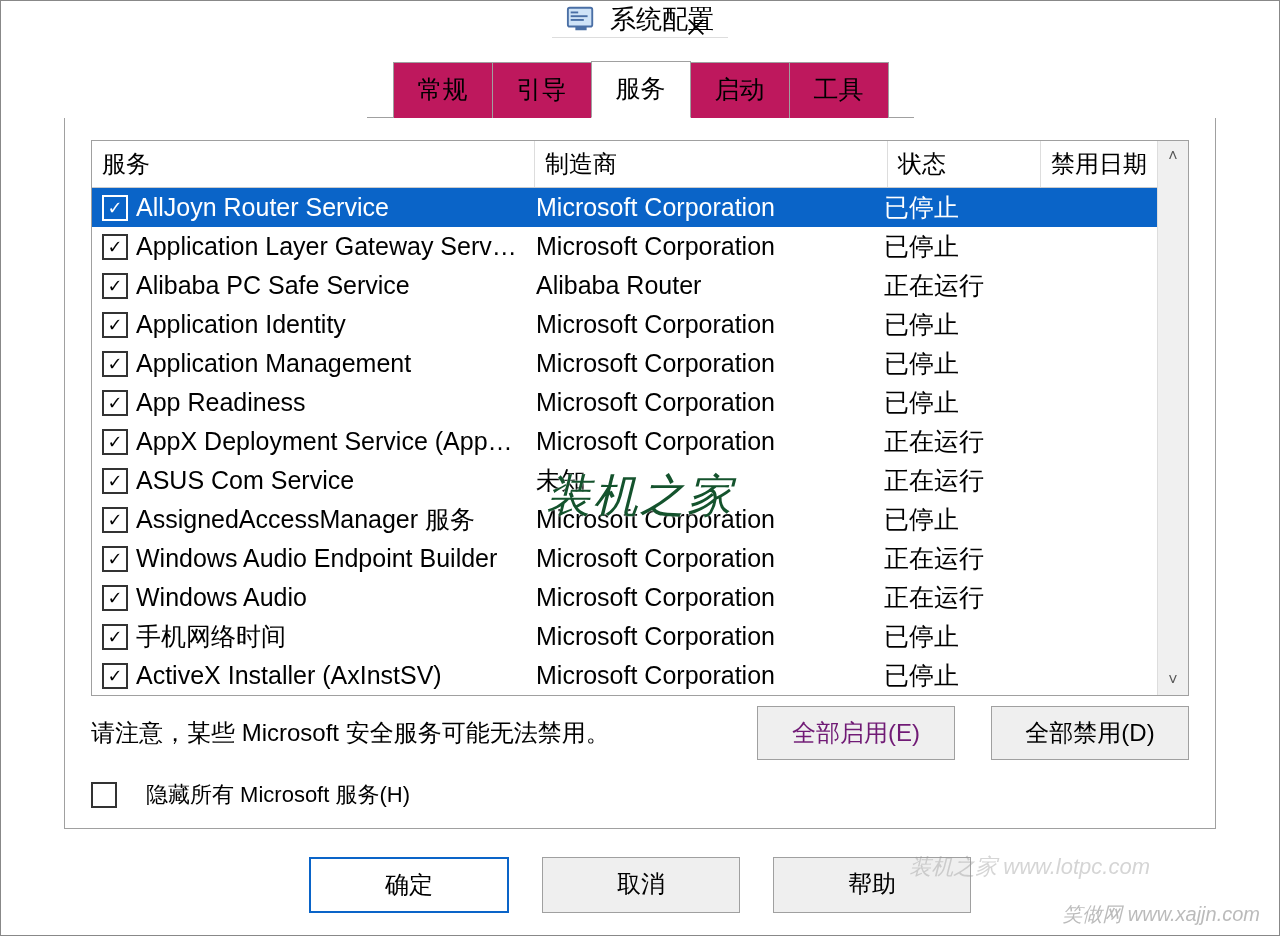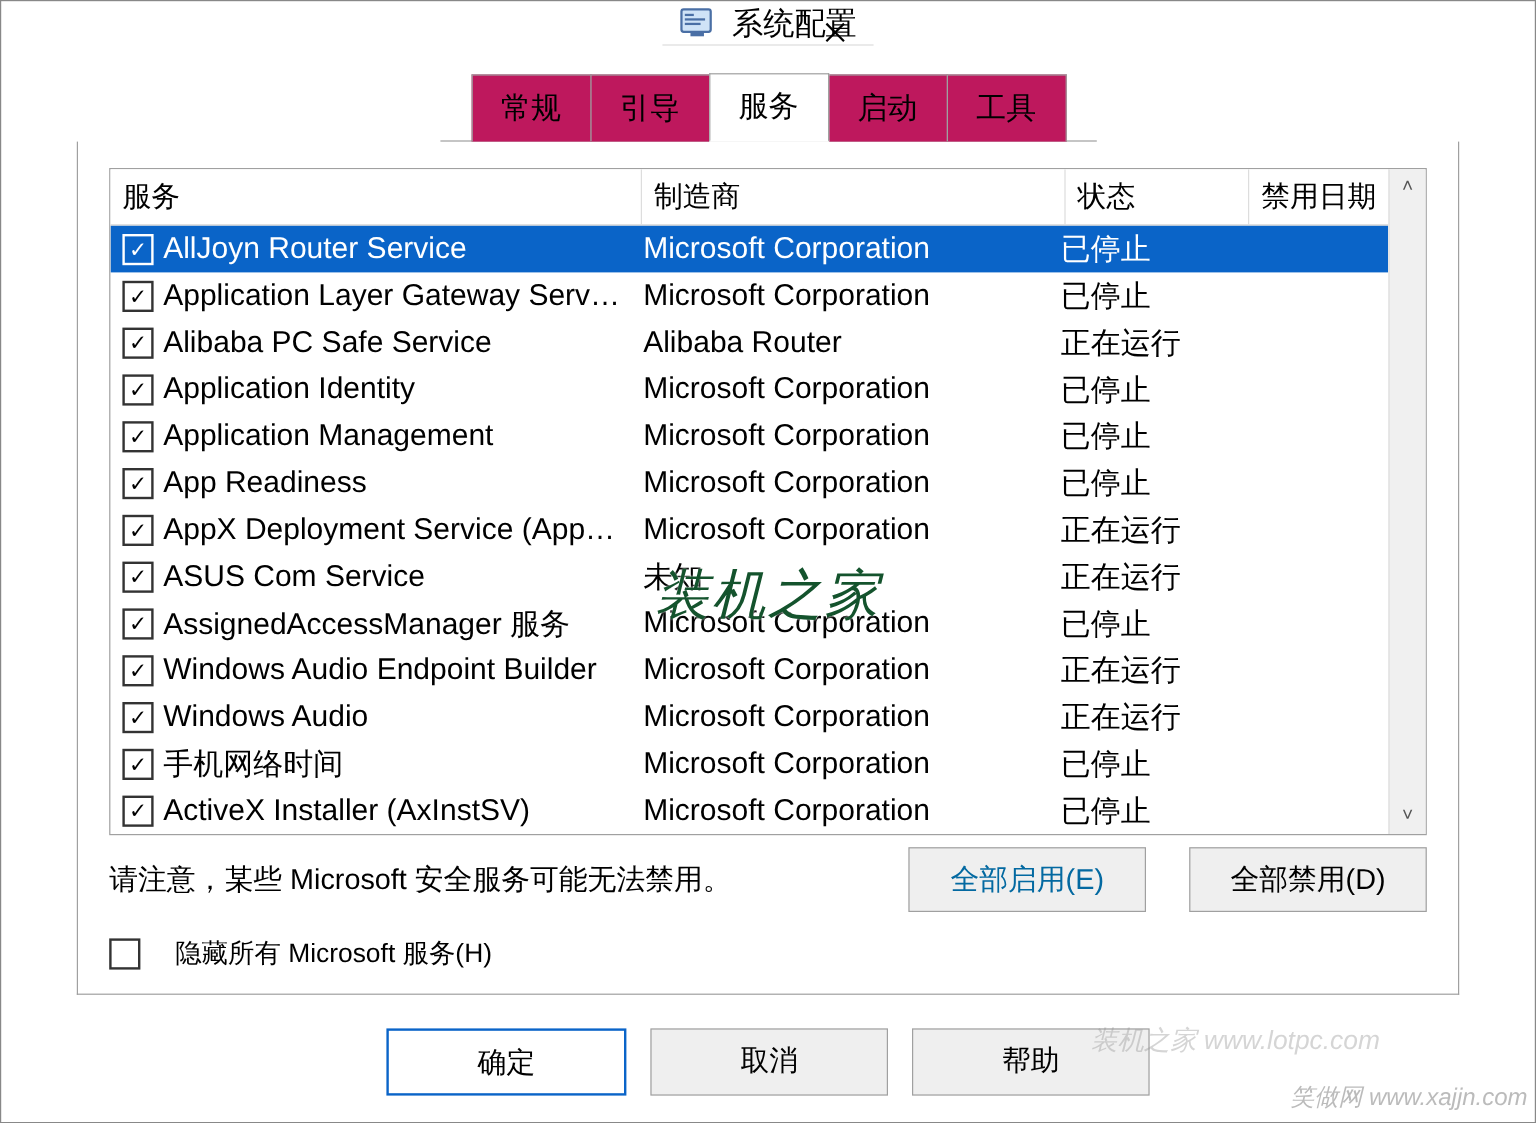--- a/index.html
+++ b/index.html
@@ -166,38 +166,38 @@
   .btn {
     min-width: 160px;
     padding: 10px 18px;
     background: #efefef;
     border: 1px solid #a0a0a0;
     font-size: 24px;
     text-align: center;
     cursor: pointer;
   }
   .btn.disabled {
-    color: #0369a1;
+    color: #701a75;
   }
   .hide-row {
     display: flex;
     align-items: center;
     padding: 20px 26px 0 26px;
     font-size: 22px;
     gap: 29px;
   }
   .hide-row .chk {
     width: 22px; height: 22px;
     border: 2px solid #333;
     display: inline-block;
   }
   .footer {
     display: flex;
     justify-content: flex-end;
-    gap: 20px;
+    gap: 33px;
     padding: 28px 30px 22px 30px;
   }
   .footer .btn.primary {
     border: 2px solid #0a64c8;
     background: #fff;
   }
   .watermark-center {
     position: absolute;
     left: 50%; top: 50%;
     transform: translate(-50%, -4%);
@@ -206,21 +206,21 @@
     color: #14532d;
     letter-spacing: 2px;
     pointer-events: none;
     font-style: italic;
     text-shadow: 0 0 2px #fff;
     z-index: 50;
     white-space: nowrap;
   }
   .watermark-br {
     position: absolute;
-    right: 7px; bottom: 8px;
+    right: 20px; bottom: 8px;
     font-size: 20px;
     color: rgba(120,120,120,.5);
     pointer-events: none;
     z-index: 60;
     font-style: italic;
   }
   .watermark-br2 {
     position: absolute;
     right: 130px; bottom: 54px;
     font-size: 22px;

